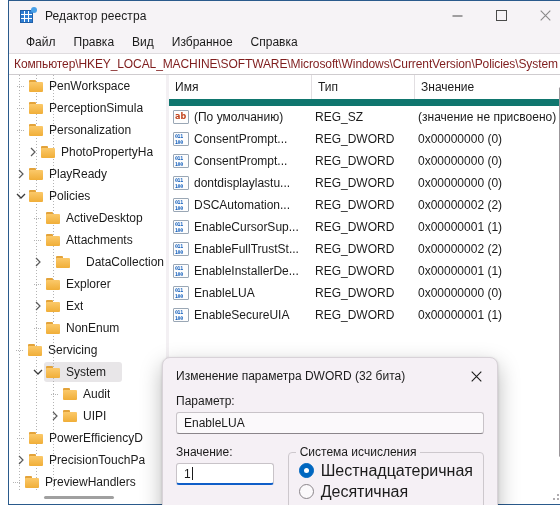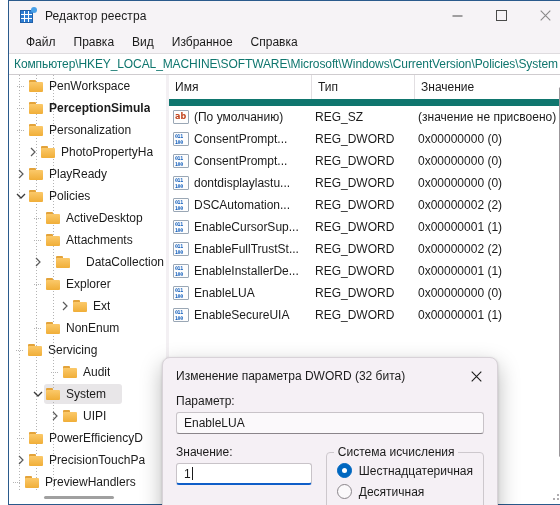--- a/index.html
+++ b/index.html
@@ -121,21 +121,21 @@
     background: #ffffff;
     border-top: 1px solid #dfdcdf;
     border-bottom: 1px solid #cfcccf;
     display: flex;
     align-items: center;
     padding-left: 5px;
     box-sizing: border-box;
   }
   #address-text {
     font-size: 12px;
-    color: #0f766e;
+    color: #7f1d1d;
     white-space: nowrap;
     overflow: hidden;
     letter-spacing: -0.1px;
   }
 
   
   #panes {
     flex: 1;
     display: flex;
     position: relative;
@@ -450,21 +450,21 @@
     border-color: #0067c0;
   }
   .radio.on::after {
     content: "";
     position: absolute;
     left: 4px; top: 4px;
     width: 5px; height: 5px;
     border-radius: 50%;
     background: #ffffff;
   }
-  .radio-label { font-size: 12px; color: #1b1b1b; }
+  .radio-label { font-size: 16px; color: #1b1b1b; }
 </style>
 </head>
 <body>
 
 <div id="app-window">
 
   <div id="titlebar">
     <div class="app-icon">
       <div class="grid"></div>
       <div class="spark"></div>
@@ -514,21 +514,21 @@
                 </svg>
               </span>
               <span class="folder">
                 <span class="tab"></span>
                 <span class="body"></span>
               </span>
               <span class="tlabel">PenWorkspace</span>
             </div>
           </div>
           <div class="tnode">
-            <div class="row-inner" style="padding-left: 4px; font-weight: bold;">
+            <div class="row-inner" style="padding-left: 4px;">
               <span class="twist">
                 <svg width="9" height="3" viewBox="0 0 9 3">
                   <path d="M1 1.5 H8" stroke="#b4b4b4" stroke-width="1" stroke-dasharray="1 1"></path>
                 </svg>
               </span>
               <span class="folder">
                 <span class="tab"></span>
                 <span class="body"></span>
               </span>
               <span class="tlabel">PerceptionSimula</span>
@@ -640,21 +640,21 @@
                 </svg>
               </span>
               <span class="folder">
                 <span class="tab"></span>
                 <span class="body"></span>
               </span>
               <span class="tlabel">Explorer</span>
             </div>
           </div>
           <div class="tnode">
-            <div class="row-inner" style="padding-left: 21px; margin-left: 27px;">
+            <div class="row-inner" style="padding-left: 21px;">
               <span class="twist">
                 <svg width="8" height="10" viewBox="0 0 8 10">
                   <path d="M2 1 L6 5 L2 9" fill="none" stroke="#5a5a5a" stroke-width="1.2"></path>
                 </svg>
               </span>
               <span class="folder">
                 <span class="tab"></span>
                 <span class="body"></span>
               </span>
               <span class="tlabel">Ext</span>
@@ -679,49 +679,49 @@
               <span class="twist">
                 <svg width="9" height="3" viewBox="0 0 9 3">
                   <path d="M1 1.5 H8" stroke="#b4b4b4" stroke-width="1" stroke-dasharray="1 1"></path>
                 </svg>
               </span>
               <span class="folder">
                 <span class="tab"></span>
                 <span class="body"></span>
               </span>
               <span class="tlabel">Servicing</span>
-            </div>
-          </div>
-          <div class="tnode">
-            <div class="row-inner" style="padding-left: 38px;">
-              <span class="twist">
-                <svg width="9" height="3" viewBox="0 0 9 3">
-                  <path d="M1 1.5 H8" stroke="#b4b4b4" stroke-width="1" stroke-dasharray="1 1"></path>
-                </svg>
-              </span>
-              <span class="folder">
-                <span class="tab"></span>
-                <span class="body"></span>
-              </span>
-              <span class="tlabel">Audit</span>
             </div>
           </div>
           <div class="tnode selected">
             <div class="selbox" style="left: 35px; width: 78px;"></div>
             <div class="row-inner" style="padding-left: 21px;">
               <span class="twist">
                 <svg width="10" height="8" viewBox="0 0 10 8">
                   <path d="M1 2 L5 6 L9 2" fill="none" stroke="#3a3a3a" stroke-width="1.3"></path>
                 </svg>
               </span>
               <span class="folder">
                 <span class="tab"></span>
                 <span class="body"></span>
               </span>
               <span class="tlabel">System</span>
+            </div>
+          </div>
+          <div class="tnode">
+            <div class="row-inner" style="padding-left: 38px;">
+              <span class="twist">
+                <svg width="9" height="3" viewBox="0 0 9 3">
+                  <path d="M1 1.5 H8" stroke="#b4b4b4" stroke-width="1" stroke-dasharray="1 1"></path>
+                </svg>
+              </span>
+              <span class="folder">
+                <span class="tab"></span>
+                <span class="body"></span>
+              </span>
+              <span class="tlabel">Audit</span>
             </div>
           </div>
           <div class="tnode">
             <div class="row-inner" style="padding-left: 38px;">
               <span class="twist">
                 <svg width="8" height="10" viewBox="0 0 8 10">
                   <path d="M2 1 L6 5 L2 9" fill="none" stroke="#5a5a5a" stroke-width="1.2"></path>
                 </svg>
               </span>
               <span class="folder">

